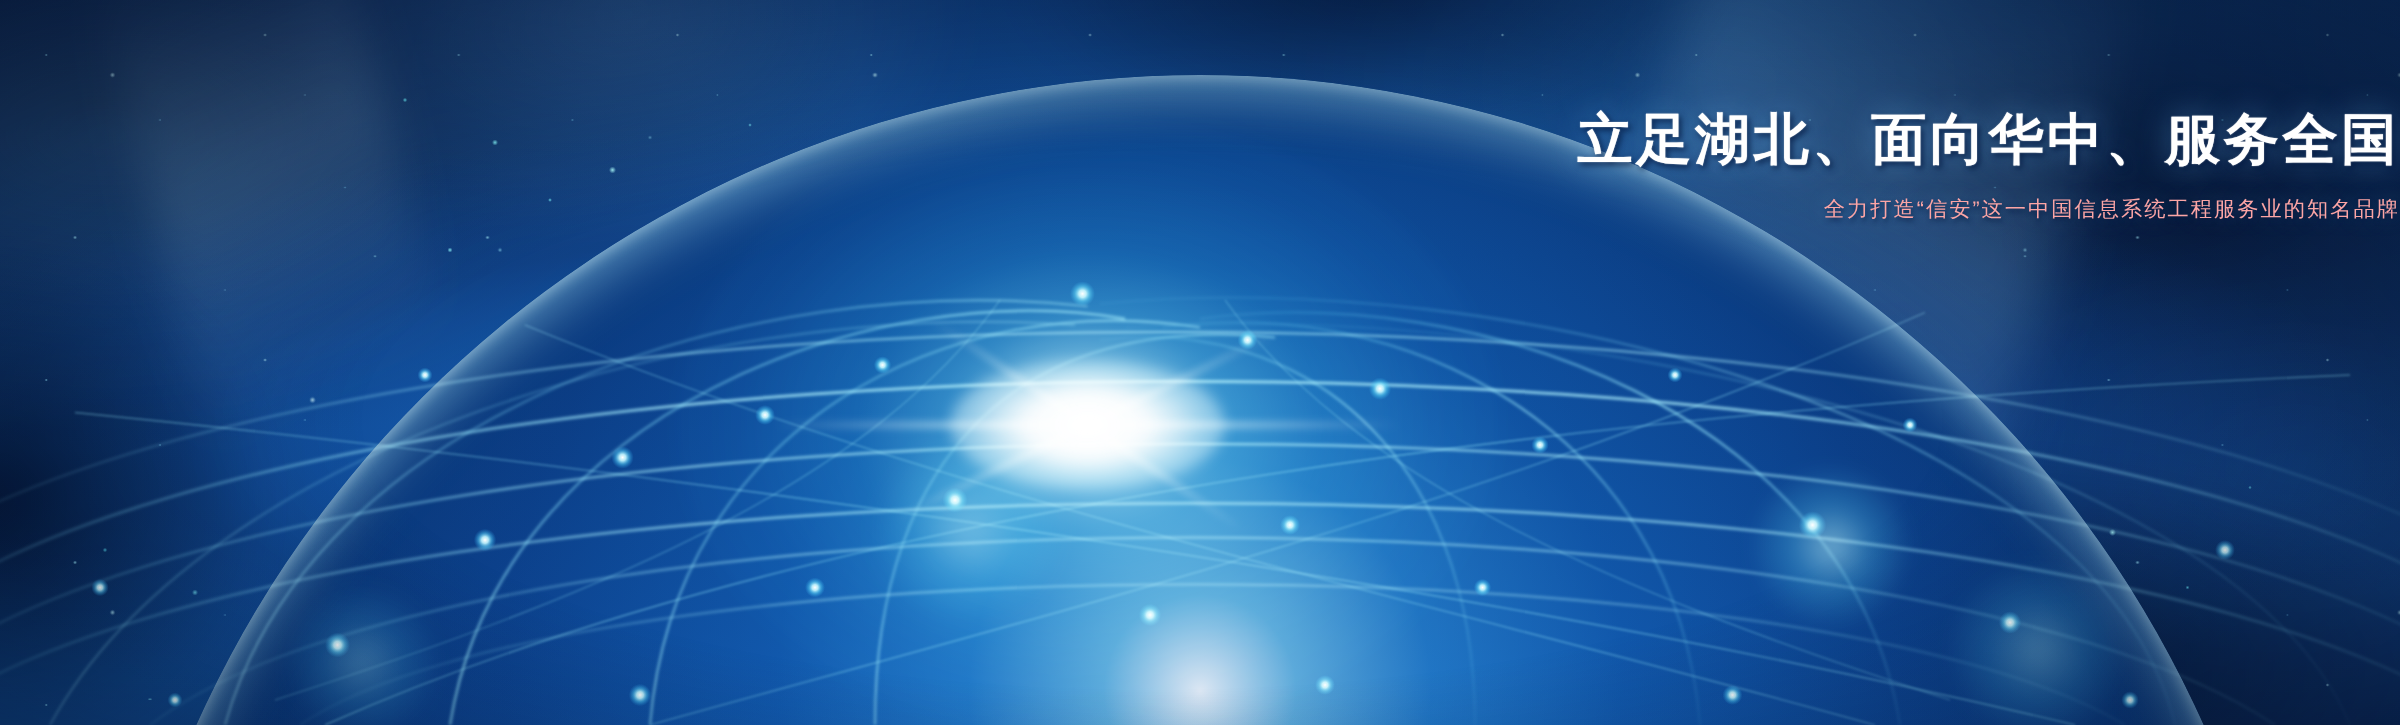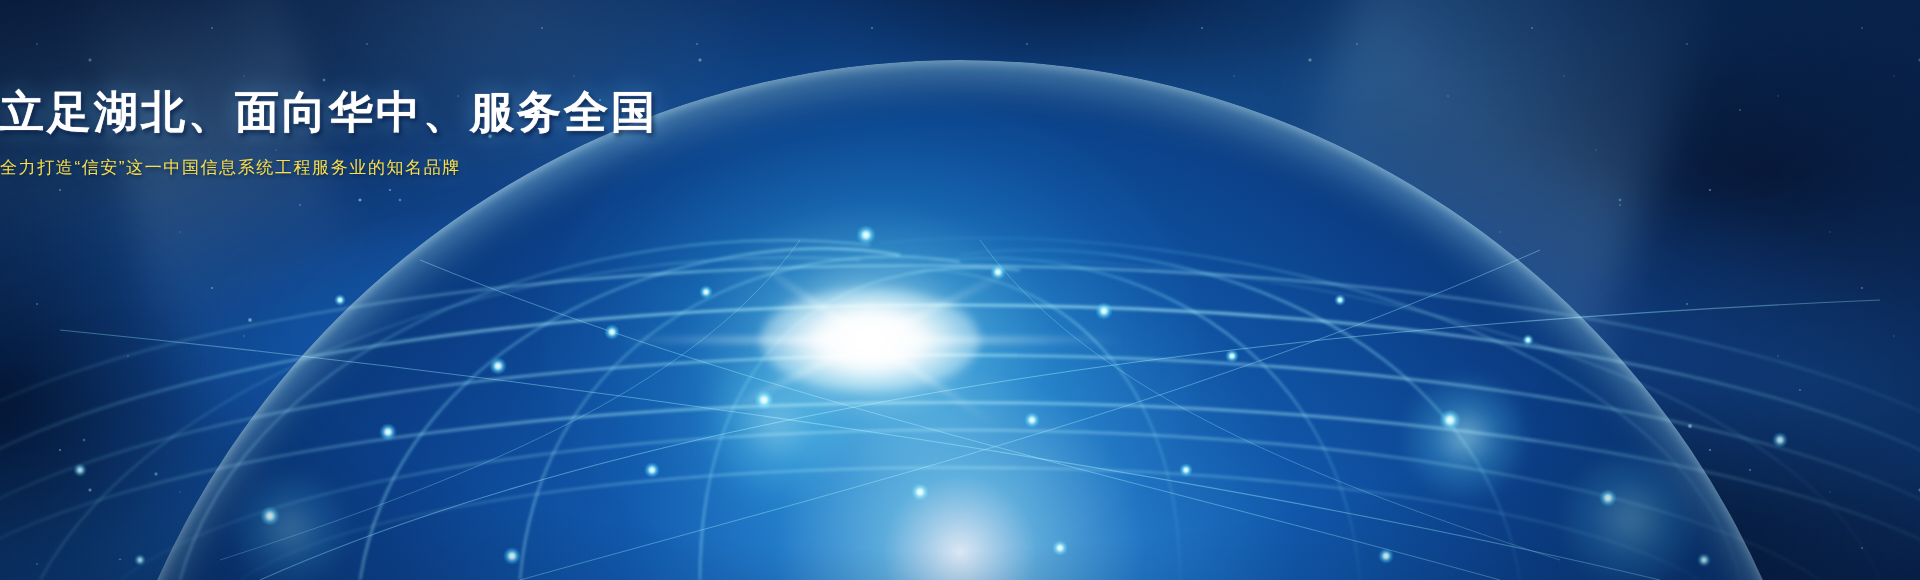--- a/index.html
+++ b/index.html
@@ -259,41 +259,41 @@
     background:
       radial-gradient(ellipse 78% 88% at 48% 58%, rgba(0,0,0,0) 42%, rgba(3,12,32,0.34) 78%, rgba(2,9,26,0.58) 100%);
     pointer-events: none;
   }
 
   
   .copy {
     position: absolute;
     left: 0; right: 0;
     top: 86px;
-    text-align: left;
+    text-align: right;
     z-index: 20;
   }
   .headline {
     margin: 0;
     font-size: 44px;
     font-weight: 700;
     letter-spacing: 3px;
     color: #ffffff;
     line-height: 1.18;
     text-shadow:
       0 0 1px rgba(255,255,255,0.8),
       2px 3px 5px rgba(4,24,64,0.85),
       0 0 26px rgba(120,200,255,0.45);
   }
   .subline {
     margin: 18px 0 0 0;
     font-size: 17px;
     font-weight: 400;
     letter-spacing: 1.6px;
-    color: #fde047;
+    color: #fca5a5;
     text-shadow:
       1px 2px 4px rgba(4,24,64,0.9),
       0 0 16px rgba(120,200,255,0.35);
   }
 </style>
 </head>
 <body>
 
 <div class="banner">
 

